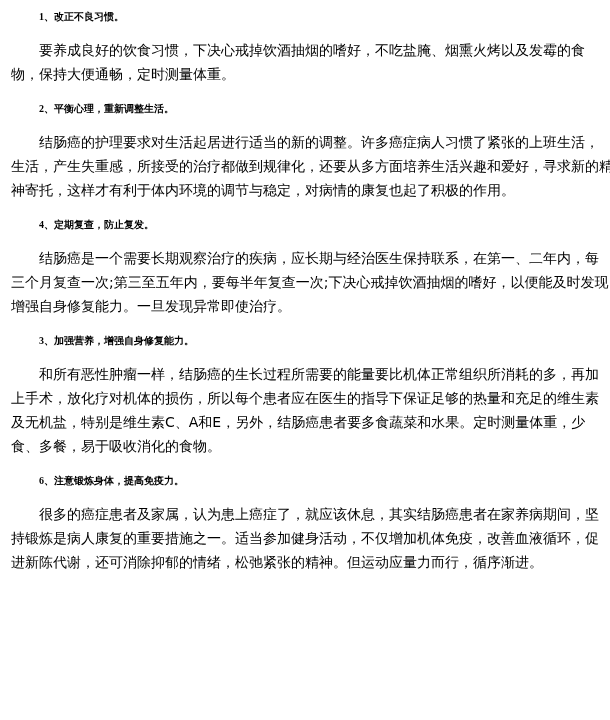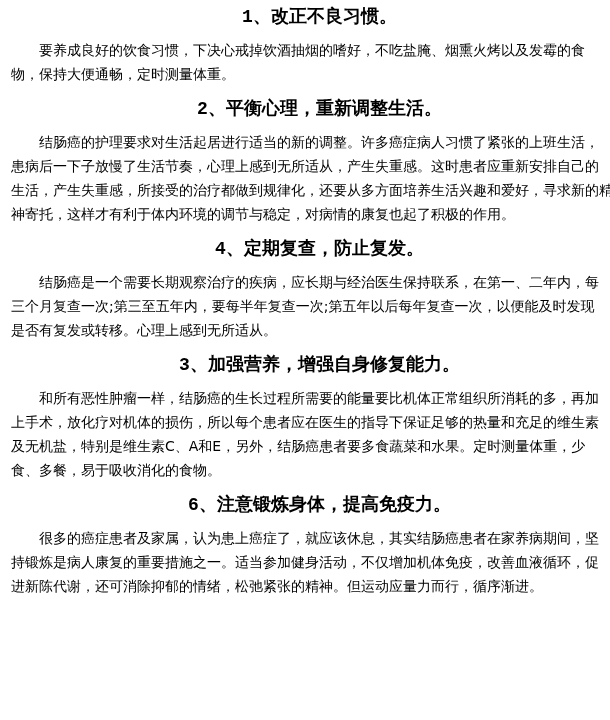--- a/index.html
+++ b/index.html
@@ -21,25 +21,24 @@
       left: 11px;
       top: 5px;
       width: 589px;
     }
     .section-heading {
       margin: 0 0 9px 0;
       padding-left: 28px;
       height: 24px;
       line-height: 24px;
       font-weight: bold;
-      font-family: Liberation Mono, monospace;
-      font-size: 18px;
+      font-family: Liberation Serif, serif;
+      font-size: 10px;
       white-space: nowrap;
       overflow: visible;
-      text-align: center;
     }
     .section-body {
       margin: 0 0 11px 0;
     }
     .body-line {
       display: block;
       height: 24px;
       line-height: 24px;
       white-space: nowrap;
       overflow: visible;
@@ -59,33 +58,32 @@
     <div class="section-body">
       <span class="body-line first">要养成良好的饮食习惯，下决心戒掉饮酒抽烟的嗜好，不吃盐腌、烟熏火烤以及发霉的食</span>
       <span class="body-line">物，保持大便通畅，定时测量体重。</span>
     </div>
   </div>
 
   <div class="section">
     <div class="section-heading">2、平衡心理，重新调整生活。</div>
     <div class="section-body">
       <span class="body-line first">结肠癌的护理要求对生活起居进行适当的新的调整。许多癌症病人习惯了紧张的上班生活，</span>
-      <span class="body-line">患病后一下子放慢了生活节奏，心理上感到无所适从，产生失重感。这时患者应重新安排自己的</span>
       <span class="body-line">生活，产生失重感，所接受的治疗都做到规律化，还要从多方面培养生活兴趣和爱好，寻求新的精</span>
       <span class="body-line">神寄托，这样才有利于体内环境的调节与稳定，对病情的康复也起了积极的作用。</span>
     </div>
   </div>
 
 
   <div class="section">
     <div class="section-heading">4、定期复查，防止复发。</div>
     <div class="section-body">
       <span class="body-line first">结肠癌是一个需要长期观察治疗的疾病，应长期与经治医生保持联系，在第一、二年内，每</span>
-      <span class="body-line">三个月复查一次;第三至五年内，要每半年复查一次;第五年以后每年复查一次，以便能及时发现</span>
-      <span class="body-line">是否有复发或转移。心理上感到无所适从。</span>
+      <span class="body-line">三个月复查一次;第三至五年内，要每半年复查一次;下决心戒掉饮酒抽烟的嗜好，以便能及时发现</span>
+      <span class="body-line">增强自身修复能力。一旦发现异常即使治疗。</span>
     </div>
   </div>
 
   <div class="section">
     <div class="section-heading">3、加强营养，增强自身修复能力。</div>
     <div class="section-body">
       <span class="body-line first">和所有恶性肿瘤一样，结肠癌的生长过程所需要的能量要比机体正常组织所消耗的多，再加</span>
       <span class="body-line">上手术，放化疗对机体的损伤，所以每个患者应在医生的指导下保证足够的热量和充足的维生素</span>
       <span class="body-line">及无机盐，特别是维生素C、A和E，另外，结肠癌患者要多食蔬菜和水果。定时测量体重，少</span>
       <span class="body-line">食、多餐，易于吸收消化的食物。</span>

